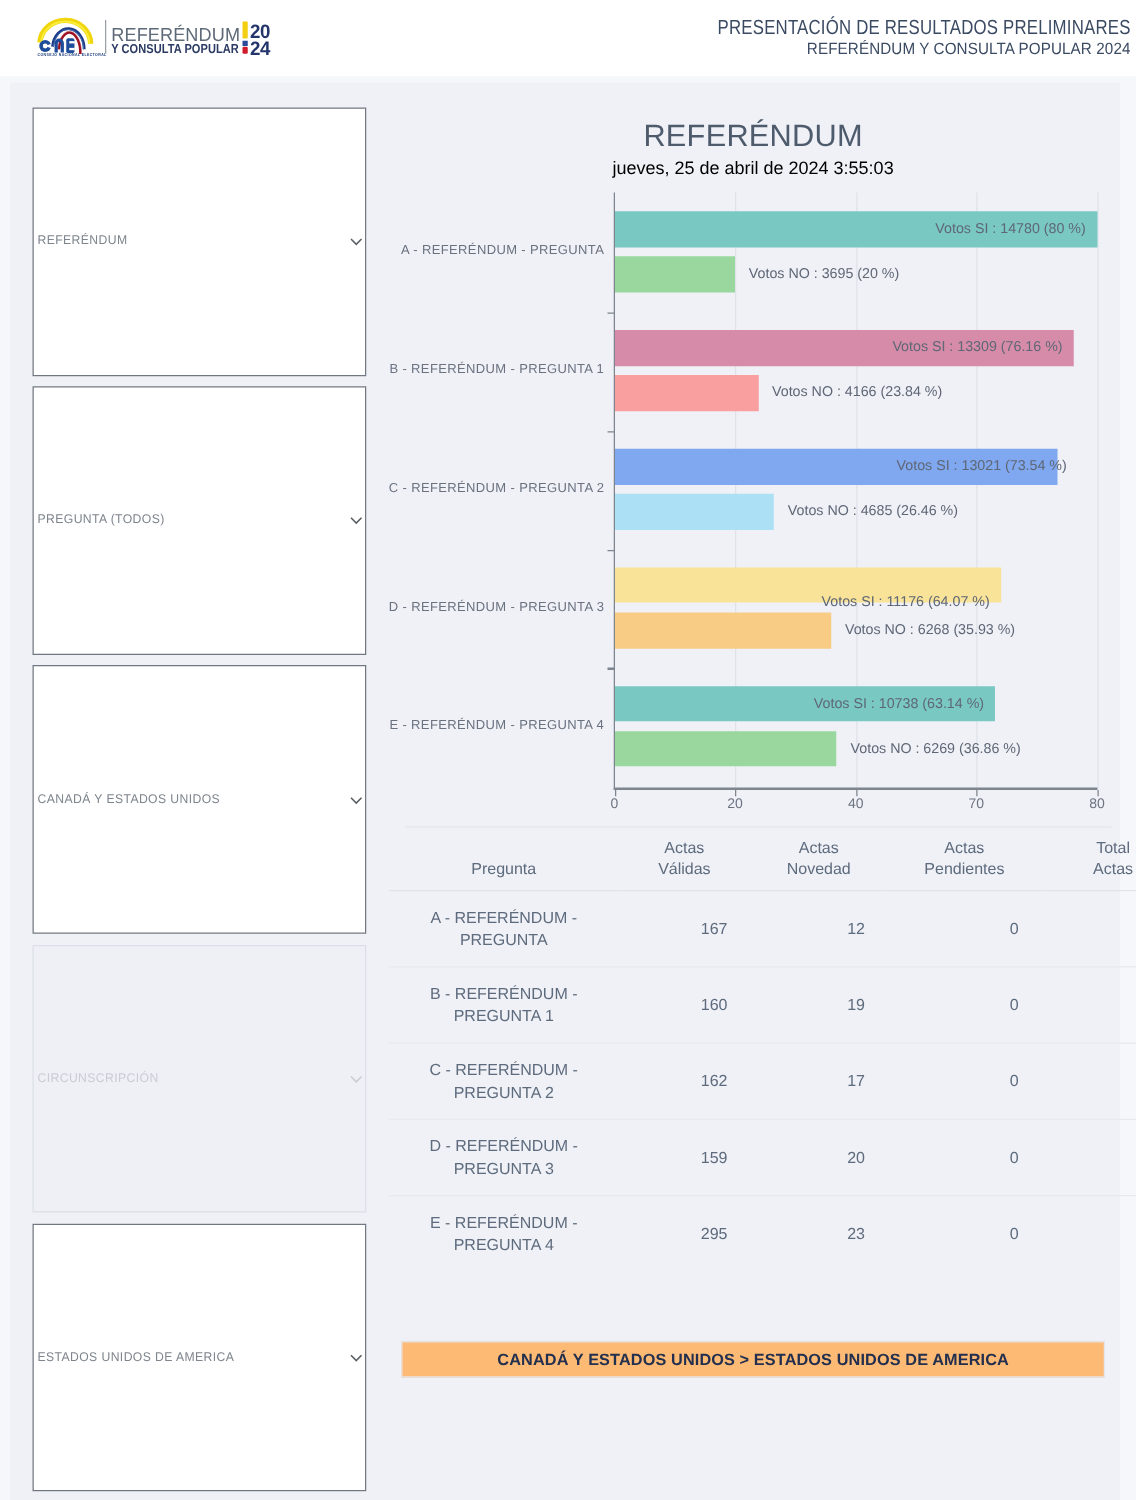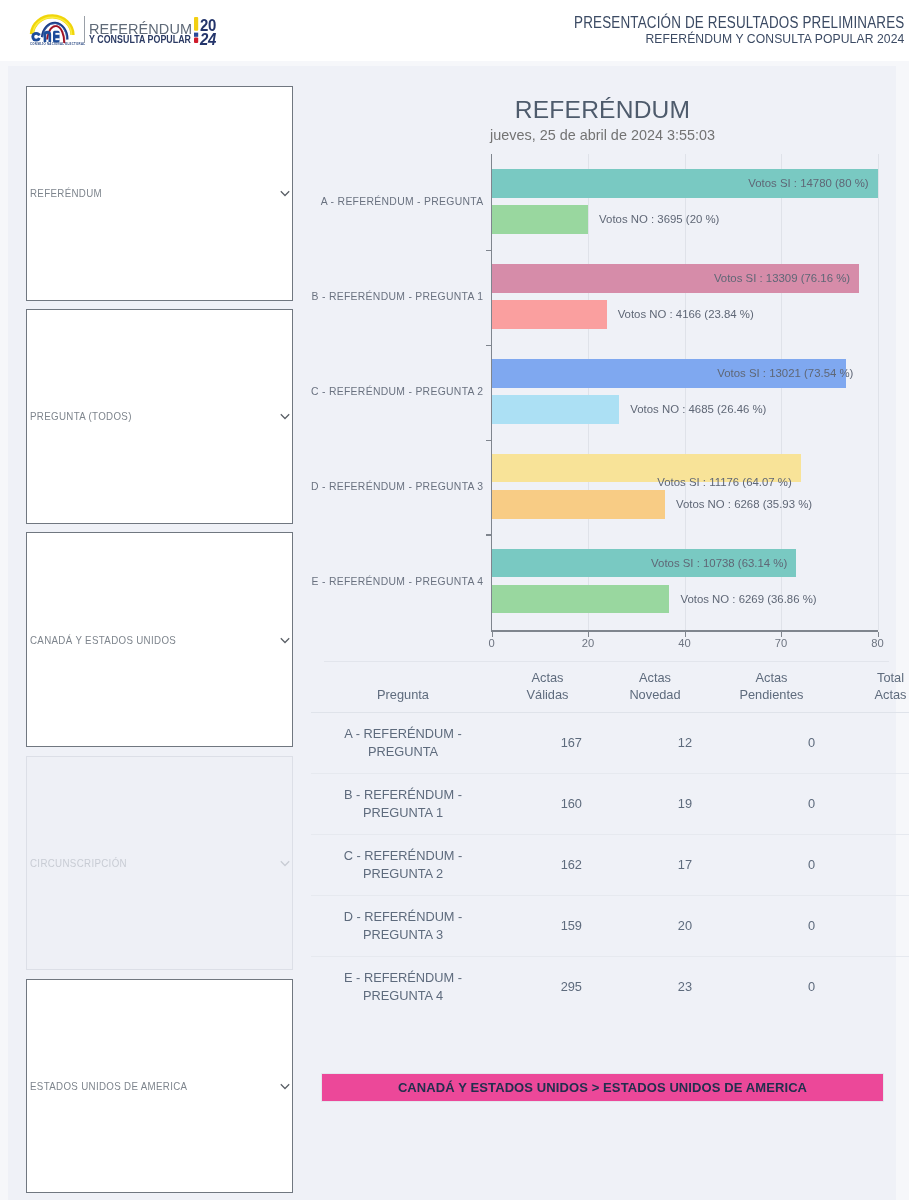--- a/index.html
+++ b/index.html
@@ -39,21 +39,21 @@
              font-size:10.1px;color:#7e858d;letter-spacing:0.34px;white-space:nowrap;transform:translateY(-50%) scaleX(0.965);transform-origin:left center;}
   .sel.disabled .sel-label{color:#c8ccd4;}
   .sel-chev{position:absolute;right:0.2px;top:50%;transform:translateY(-50%);width:14px;height:14px;}
   .sel-chev path{stroke:#5a5f66;stroke-width:1.25;fill:none;}
   .sel.disabled .sel-chev path{stroke:#c8ccd4;}
 
   
   .chart{position:absolute;left:303px;top:20px;width:583px;}
   .chart-title{text-align:center;font-size:24.6px;color:#4e5b6c;letter-spacing:0.2px;
                line-height:17.7px;height:17.7px;font-weight:400;margin-top:15.4px;}
-  .chart-sub{text-align:center;font-size:14.4px;color:#737373;line-height:12.7px;height:12.7px;
+  .chart-sub{text-align:center;font-size:14.4px;color:#000000;line-height:12.7px;height:12.7px;
              margin-top:10.1px;}
 
   .plot{position:relative;width:583px;height:490px;margin-top:8px;}
   .cat-label{position:absolute;font-size:10.4px;color:#6a7280;letter-spacing:0.3px;
              white-space:nowrap;text-align:right;transform:translateY(-50%);}
   .gl{position:absolute;top:4.3px;width:1px;height:476.2px;background:#dfe2e9;}
   .axisline{position:absolute;left:180.2px;top:4.3px;width:1.3px;height:477.5px;background:#7f858e;}
   .axisline-x{position:absolute;left:180.2px;top:480.5px;width:387.3px;height:1.3px;background:#7f858e;}
   .tick{position:absolute;top:481.8px;width:1.2px;height:5.2px;background:#7f858e;}
   .tickmajor{position:absolute;left:174.5px;width:6.8px;height:1.2px;background:#7f858e;}
@@ -69,21 +69,21 @@
   table{border-collapse:collapse;width:577px;table-layout:fixed;}
   th{font-size:12.8px;font-weight:400;color:#5e6b7d;padding:9px 6px 9px;vertical-align:bottom;
      text-align:center;line-height:16.5px;border-bottom:1px solid #dfe3ea;}
   th .thw{display:block;}
   td{font-size:12.8px;color:#5e6b7d;padding:12px 6px;text-align:center;line-height:18px;
      border-bottom:1px solid #e6e9ef;}
   td.num{text-align:right;padding-right:18px;}
   tbody tr:last-child td{border-bottom:none;}
 
   .banner{position:absolute;left:313px;top:1007px;width:563px;height:29px;
-          background:#ec4899;border:1px solid #e3e6ed;box-sizing:border-box;
+          background:#fdba74;border:1px solid #e3e6ed;box-sizing:border-box;
           display:flex;align-items:center;justify-content:center;}
   .banner-txt{font-size:13px;font-weight:700;color:#222f4e;letter-spacing:0.1px;}
 </style>
 </head>
 <body>
 
 <div class="topbar">
   <div class="logo-wrap">
     <svg width="52" height="40" viewBox="0 0 52 40" style="position:absolute;left:0;top:0;">
       <g fill="none" stroke-linecap="butt">
@@ -127,21 +127,21 @@
     <div class="brand-l1">REFERÉNDUM</div>
     <div class="brand-l2">Y CONSULTA POPULAR</div>
   </div>
   <svg width="7" height="28" viewBox="0 0 7 28" style="position:absolute;left:192.5px;top:17px;">
     <rect x="1" y="0" width="4.2" height="13.8" rx="1" fill="#f2cf13"></rect>
     <rect x="1" y="15.6" width="4.2" height="4.2" fill="#2b4a97"></rect>
     <rect x="1" y="20.4" width="4.2" height="5.6" rx="1" fill="#cf1b2b"></rect>
   </svg>
   <div class="year" style="left:199.6px;">
     <div>20</div>
-    <div style="margin-top:2.9px;font-style:italic;">24</div>
+    <div style="margin-top:2.9px;">24</div>
   </div>
 
   <div class="hdr-title">
     <div class="hdr-l1">PRESENTACIÓN DE RESULTADOS PRELIMINARES</div>
     <div class="hdr-l2">REFERÉNDUM Y CONSULTA POPULAR 2024</div>
   </div>
 </div>
 
 <div class="panel">
 

